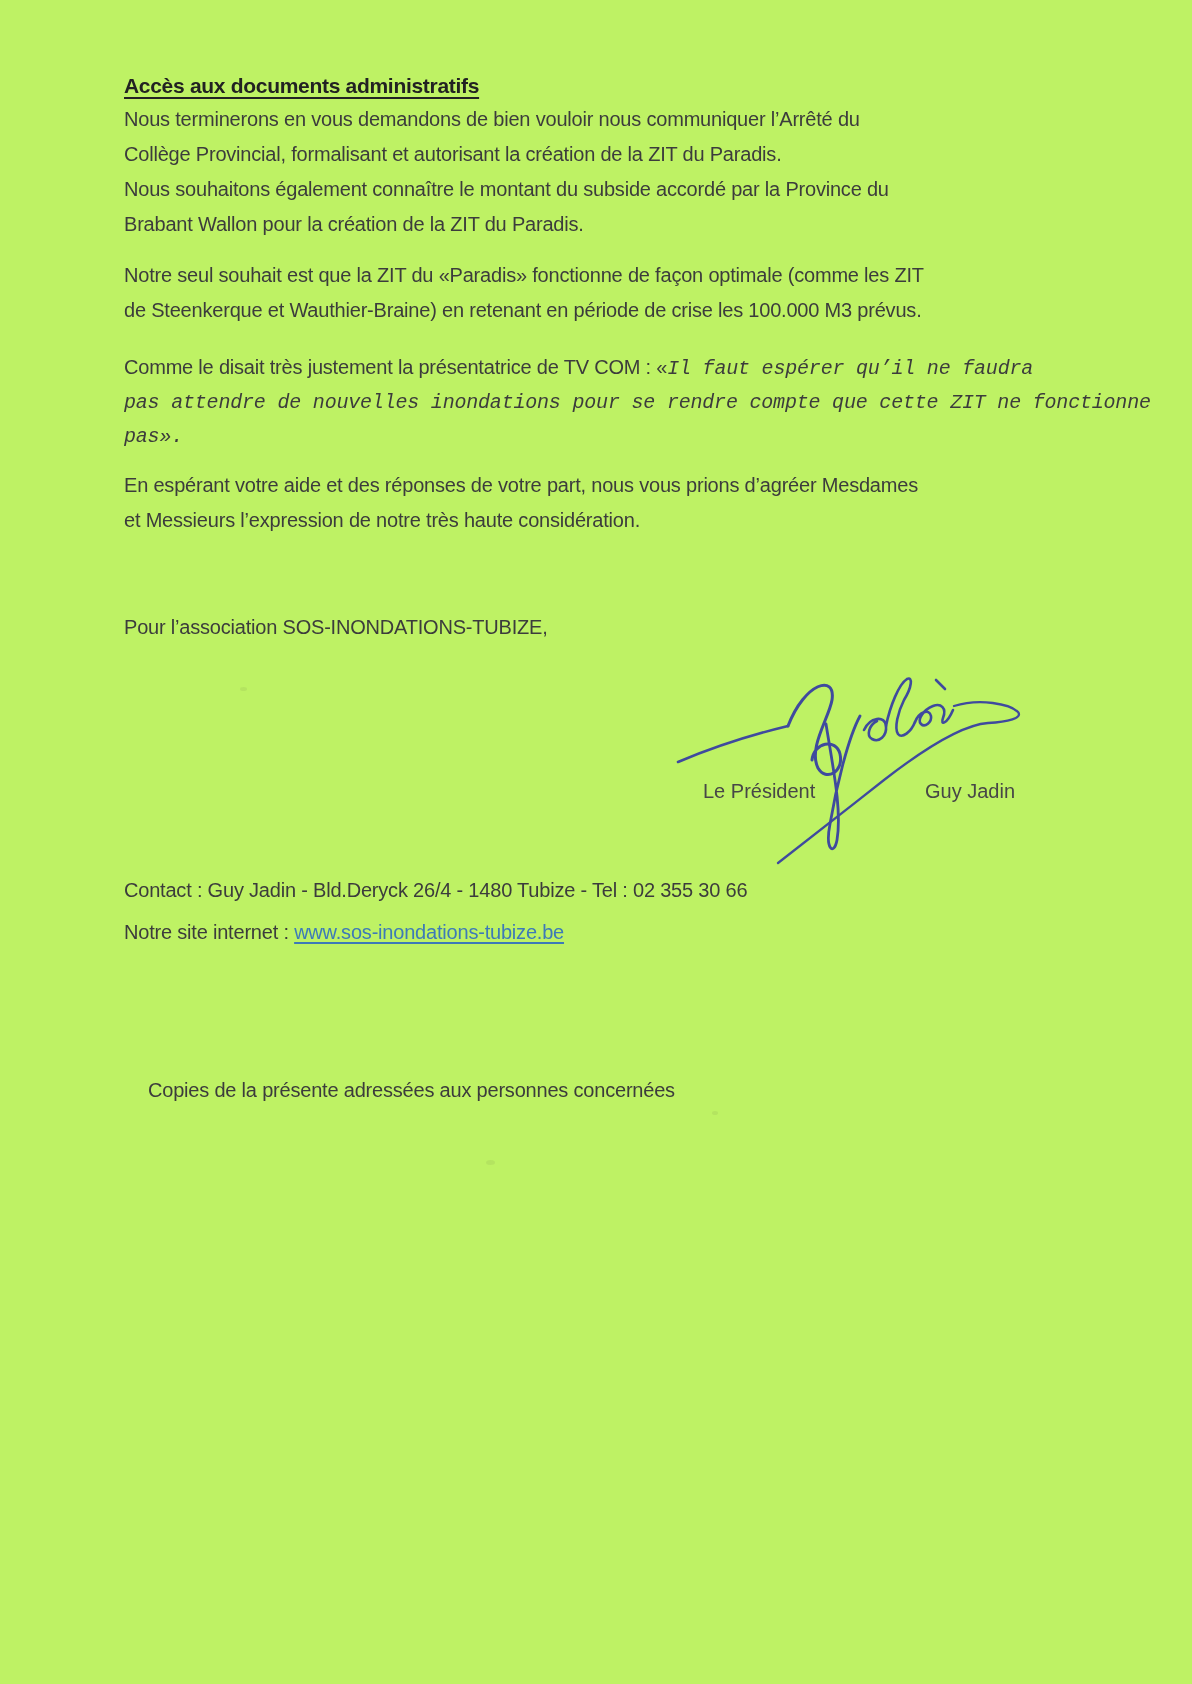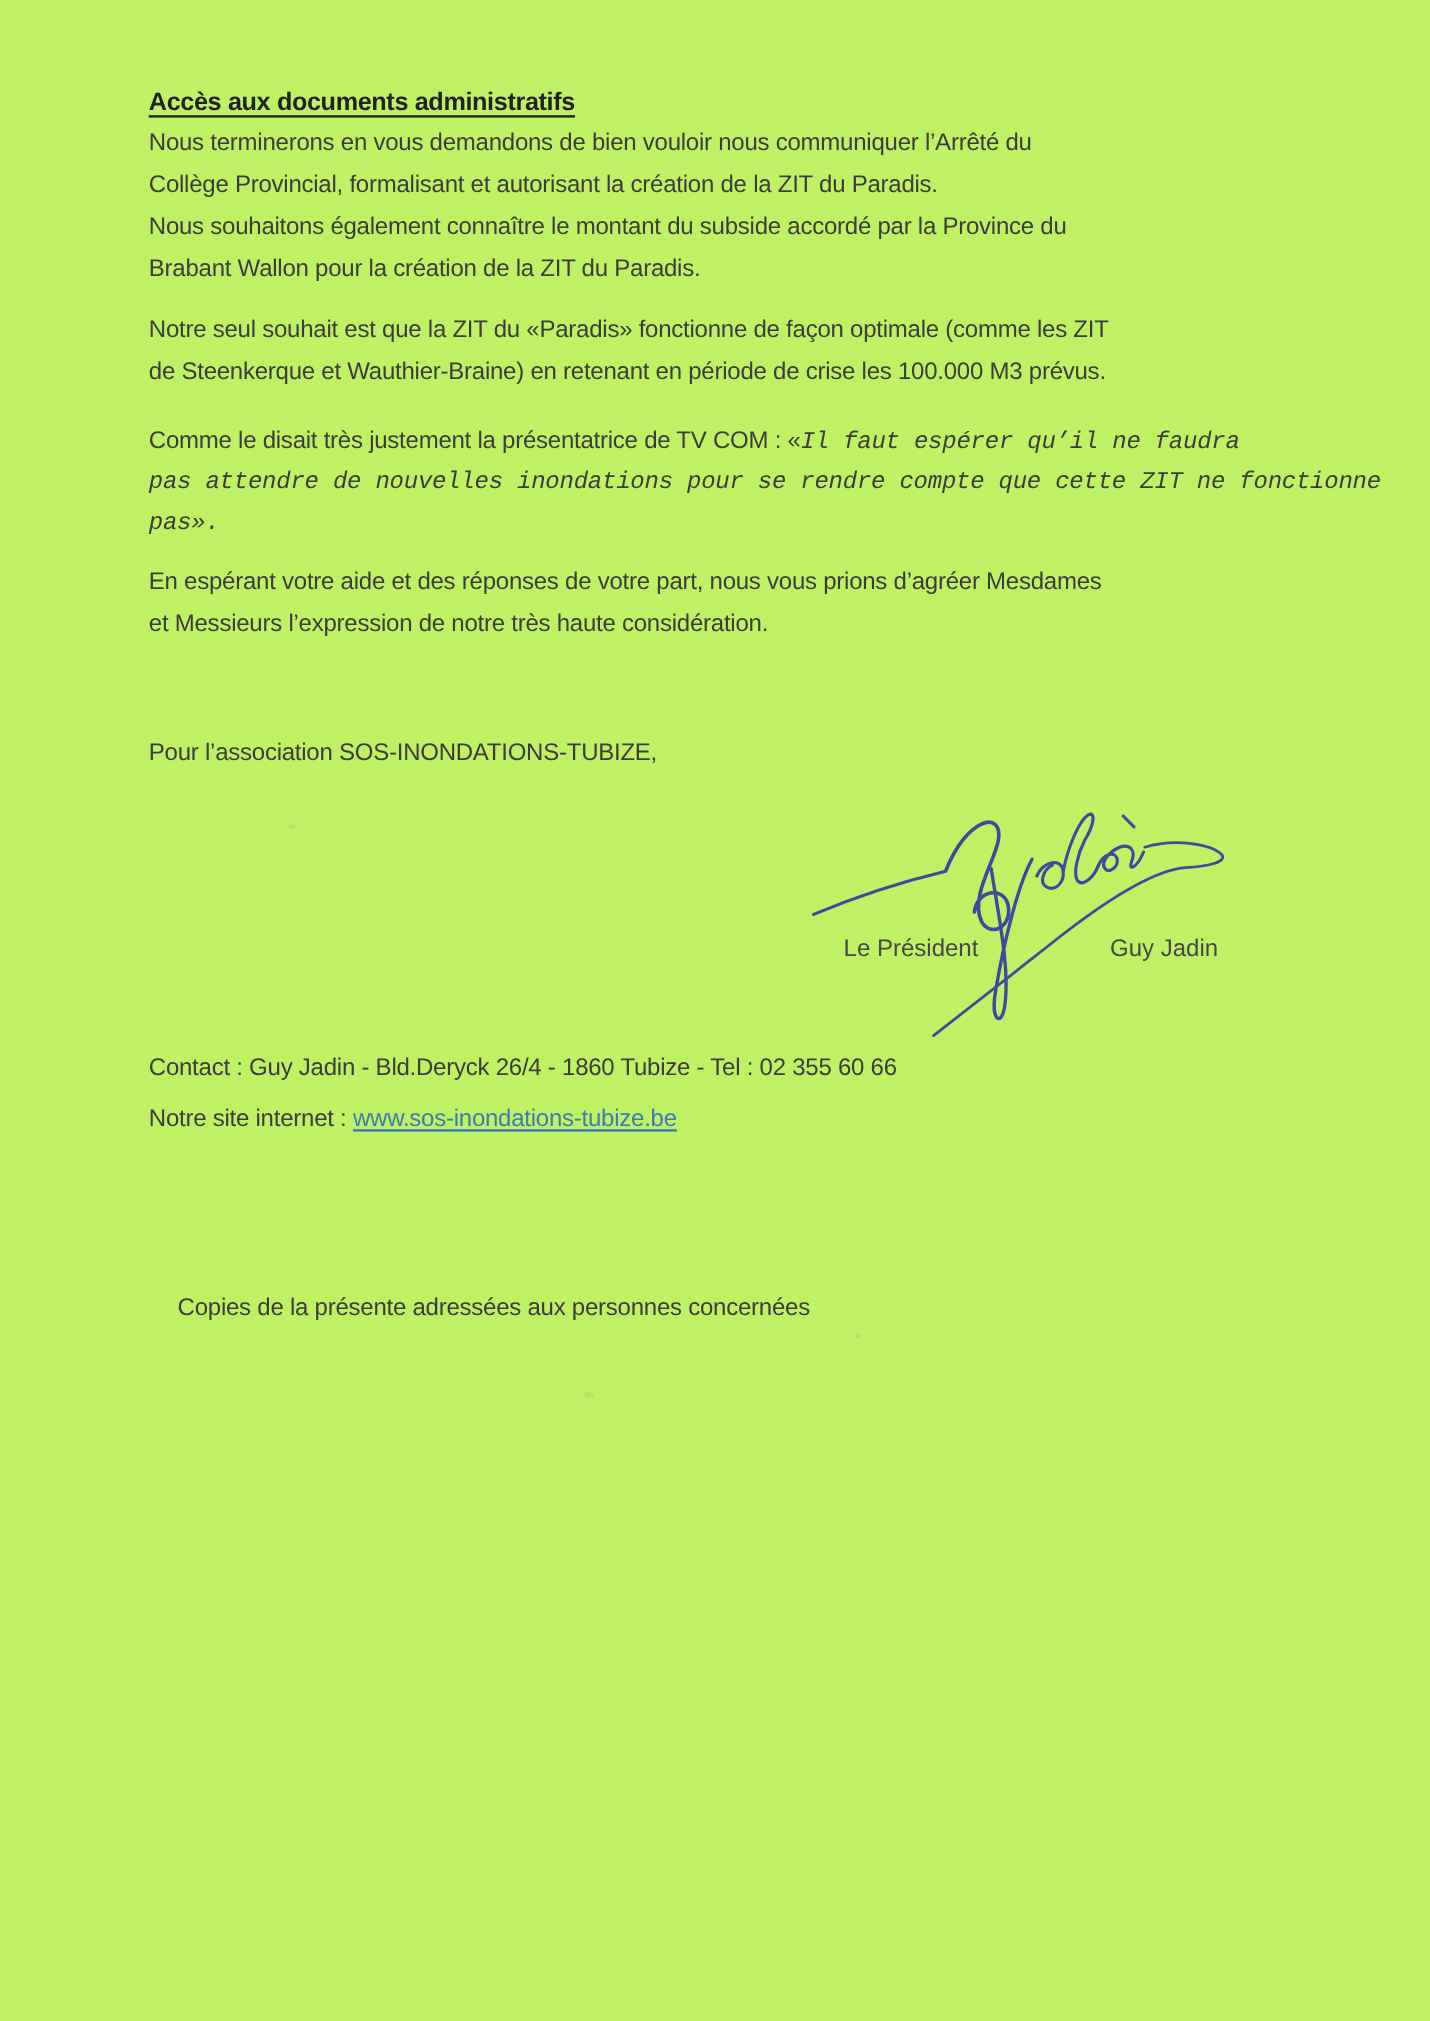--- a/index.html
+++ b/index.html
@@ -142,21 +142,21 @@
       <path d="M 304,86 C 330,78 360,84 368,92 C 373,98 358,102 338,103 C 310,105 270,132 234,160 C 196,190 150,226 128,243" stroke-width="2.3"></path>
     </g>
   </svg>
 
   <div class="abs sig-row">
     <span class="sig-role">Le Président</span>
     <span class="sig-name">Guy Jadin</span>
   </div>
 
   <div class="abs contact-block">
-    <div class="line">Contact : Guy Jadin - Bld.Deryck 26/4 - 1860 Tubize - Tel : 02 355 60 66</div>
+    <div class="line">Contact : Guy Jadin - Bld.Deryck 26/4 - 1480 Tubize - Tel : 02 355 30 66</div>
     <div class="line"><span>Notre site internet : </span><a class="site-link" href="#">www.sos-inondations-tubize.be</a></div>
   </div>
 
   <div class="abs copies">Copies de la présente adressées aux personnes concernées</div>
 
   <div class="speck speck-1"></div>
   <div class="speck speck-2"></div>
   <div class="speck speck-3"></div>
 
 </div>

